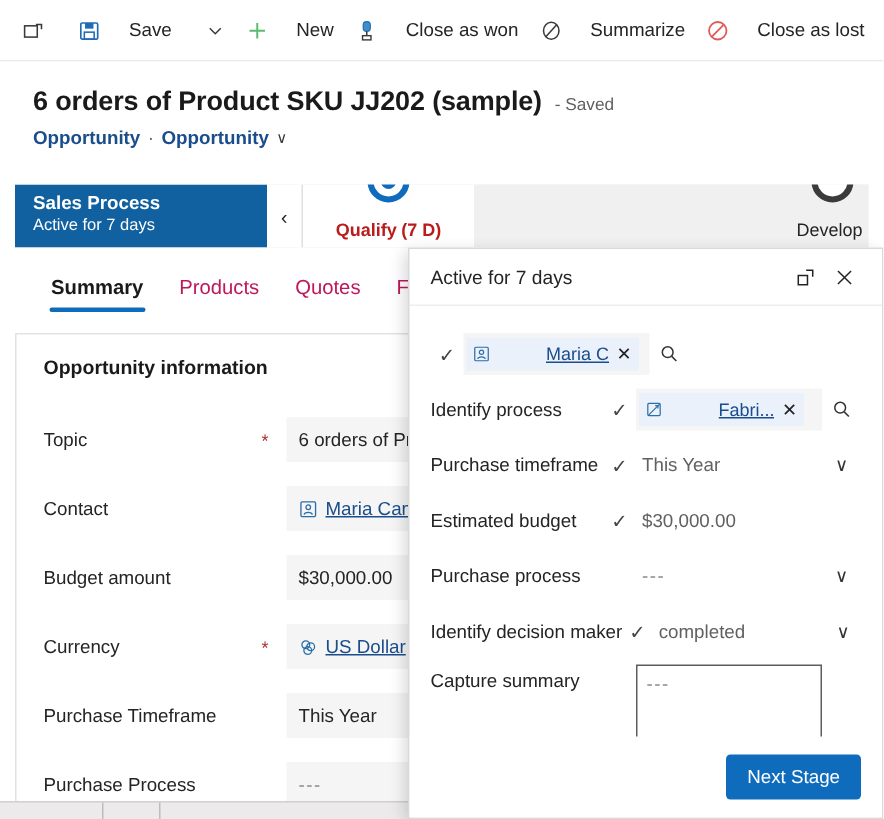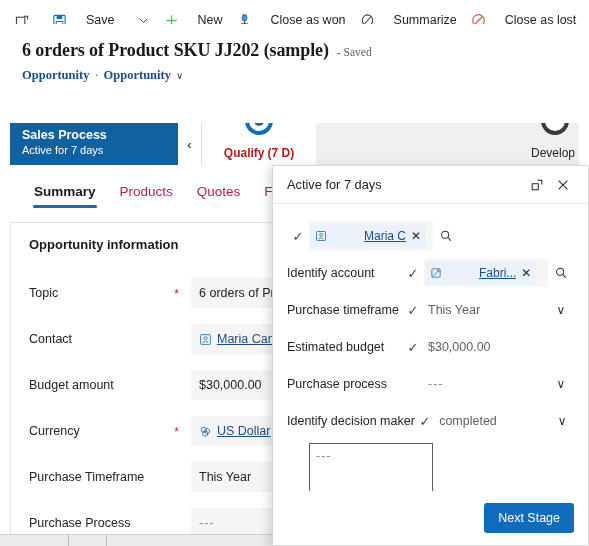--- a/index.html
+++ b/index.html
@@ -42,25 +42,24 @@
   .cmd .lbl { line-height: 1; }
   .cmd-sep {
     width: 1px; height: 18px;
     background: #d6d6d6;
     margin: 0 4px;
   }
   .ico { display: inline-flex; align-items: center; justify-content: center; }
 
   
   .header {
-    position: absolute; left: 0; top: 24px;
+    position: absolute; left: 0; top: 41px;
     width: 589px; height: 76px;
     background: #ffffff;
     padding: 16px 0 0 22px;
-    font-family: Liberation Serif, serif;
   }
   .rec-title {
     font-size: 18px; font-weight: bold;
     color: #1a1a1a;
     letter-spacing: -0.1px;
   }
   .rec-saved {
     font-size: 11.5px; font-weight: normal;
     color: #616161;
     margin-left: 4px;
@@ -604,21 +603,21 @@
           <span>
             <svg width="14" height="14" viewBox="0 0 16 16">
               <circle cx="7" cy="6.6" r="4.1" fill="none" stroke="#333333" stroke-width="1.15"></circle>
               <path d="M10.1 9.8 L13.6 13.3" stroke="#333333" stroke-width="1.15"></path>
             </svg>
           </span>
         </div>
       </div>
 
       <div class="fstep">
-        <div class="fstep-label">Identify account</div>
+        <div class="fstep-label">Identify process</div>
         <div class="fcheck">✓</div>
         <div class="fval chipbox">
           <div class="chip">
             <span class="ico">
               <svg width="12" height="12" viewBox="0 0 16 16">
                 <rect x="2.5" y="2.5" width="11" height="11" rx="1" fill="none" stroke="#2a6ea8" stroke-width="1.1"></rect>
                 <path d="M3.2 13 L13 3.2" stroke="#2a6ea8" stroke-width="1.05"></path>
                 <path d="M9 4.5 L11.5 4.5 L11.5 7" fill="none" stroke="#2a6ea8" stroke-width="1.05"></path>
               </svg>
             </span>
@@ -666,20 +665,21 @@
       <div class="fstep">
         <div class="fstep-label">Identify decision maker</div>
         <div class="fcheck">✓</div>
         <div class="fval">
           <span>completed</span>
         </div>
         <div class="fbtn fchev">∨</div>
       </div>
 
       <div class="fstep tall">
+        <div class="fstep-label">Capture summary</div>
         <div class="fcheck empty">&nbsp;</div>
         <div class="ftext">
           <span>---</span>
         </div>
         <div class="fbtn"></div>
       </div>
 
     </div>
 
     <div class="fly-footer">

